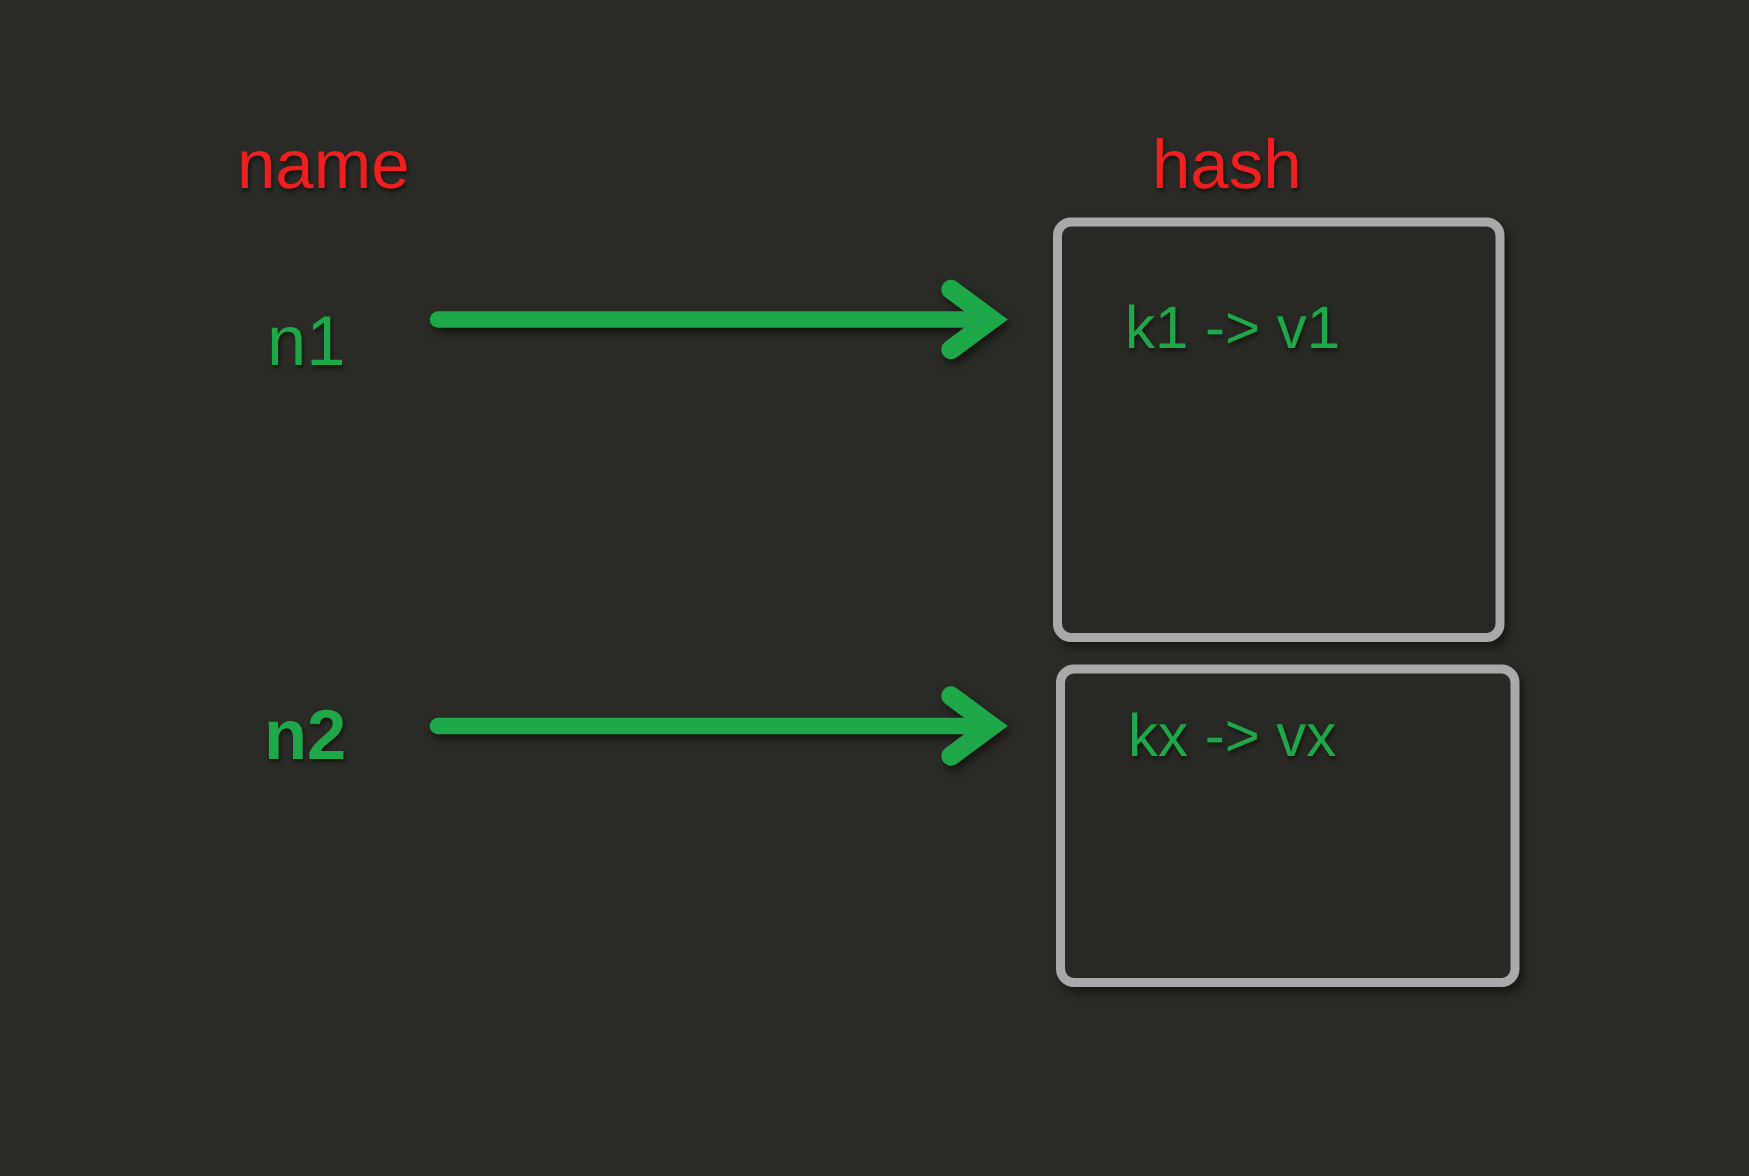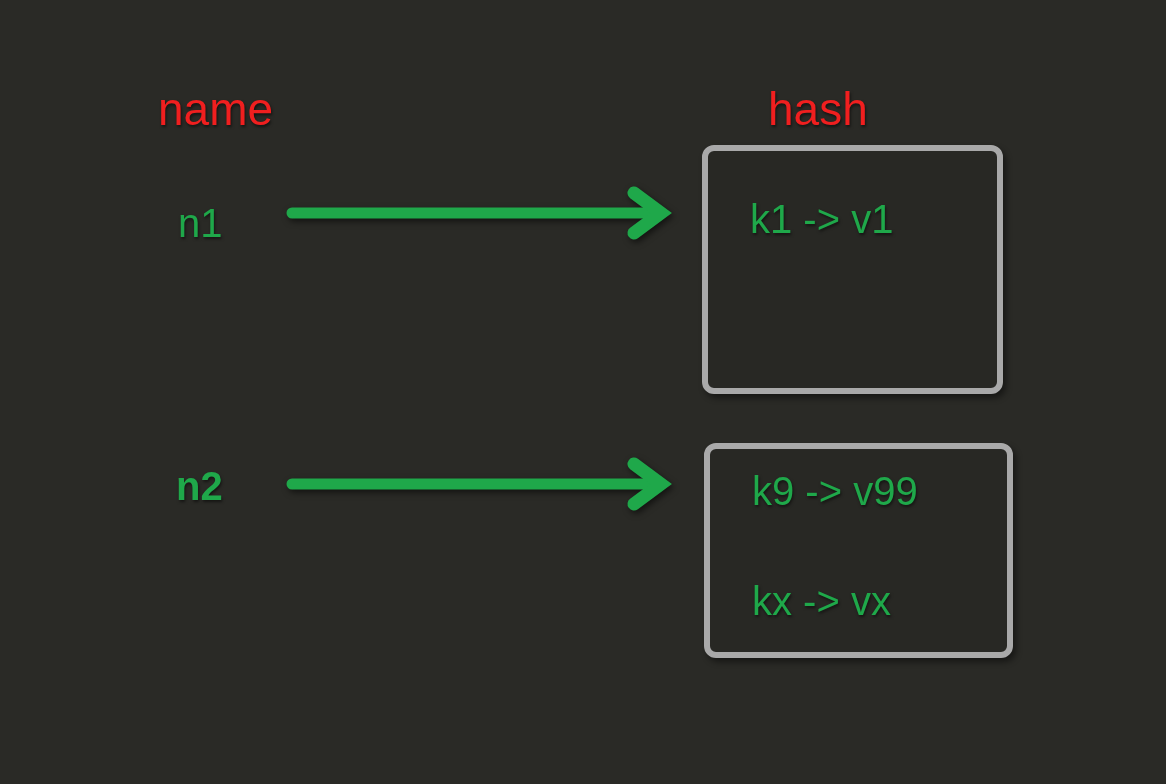--- a/index.html
+++ b/index.html
@@ -28,21 +28,21 @@
     white-space: pre;
     text-shadow: 1px 2px 3px rgba(0,0,0,0.55);
   }
   #heading-name { left: 158px; top: 86px; }
   #heading-hash { left: 768px; top: 86px; }
 
   
   .name-cell {
     position: absolute;
     color: #1fa84a;
-    font-size: 40px;
+    font-size: 47px;
     font-weight: 400;
     line-height: 1;
     white-space: pre;
     text-shadow: 1px 2px 3px rgba(0,0,0,0.5);
   }
   #name-cell-0 { left: 178px; top: 203px; }
   #name-cell-1 { left: 176px; top: 466px; font-weight: bold; }
 
   
   .arrow-svg {
@@ -57,21 +57,21 @@
   .hash-box {
     position: absolute;
     box-sizing: border-box;
     border: 6px solid #a9a9a9;
     border-radius: 12px;
     background: #282824;
     box-shadow: 3px 4px 6px rgba(0,0,0,0.45);
   }
   #hash-box-0 {
     left: 702px;  top: 145px;
-    width: 301px; height: 249px;
+    width: 301px; height: 283px;
   }
   #hash-box-1 {
     left: 704px;  top: 443px;
     width: 309px; height: 215px;
   }
 
   .hash-entries {
     position: absolute;
     left: 0; right: 0;
     display: flex;
@@ -113,18 +113,17 @@
 
   <div class="name-cell" id="name-cell-1">n2</div>
 
   <svg class="arrow-svg" id="arrow-1" width="380" height="50" viewBox="0 0 380 50">
     <line x1="6" y1="25" x2="360" y2="25" stroke="#1fa84a" stroke-width="11" stroke-linecap="round"></line>
     <polyline points="348,5 375,25 348,45" fill="none" stroke="#1fa84a" stroke-width="13" stroke-linecap="round" stroke-linejoin="miter"></polyline>
   </svg>
 
   <div class="hash-box" id="hash-box-1">
     <div class="hash-entries">
-      <div class="hash-entry">k9 -&gt; v99</div>
       <div class="hash-entry">kx -&gt; vx</div>
     </div>
   </div>
 
 </div>
 
 </body></html>

